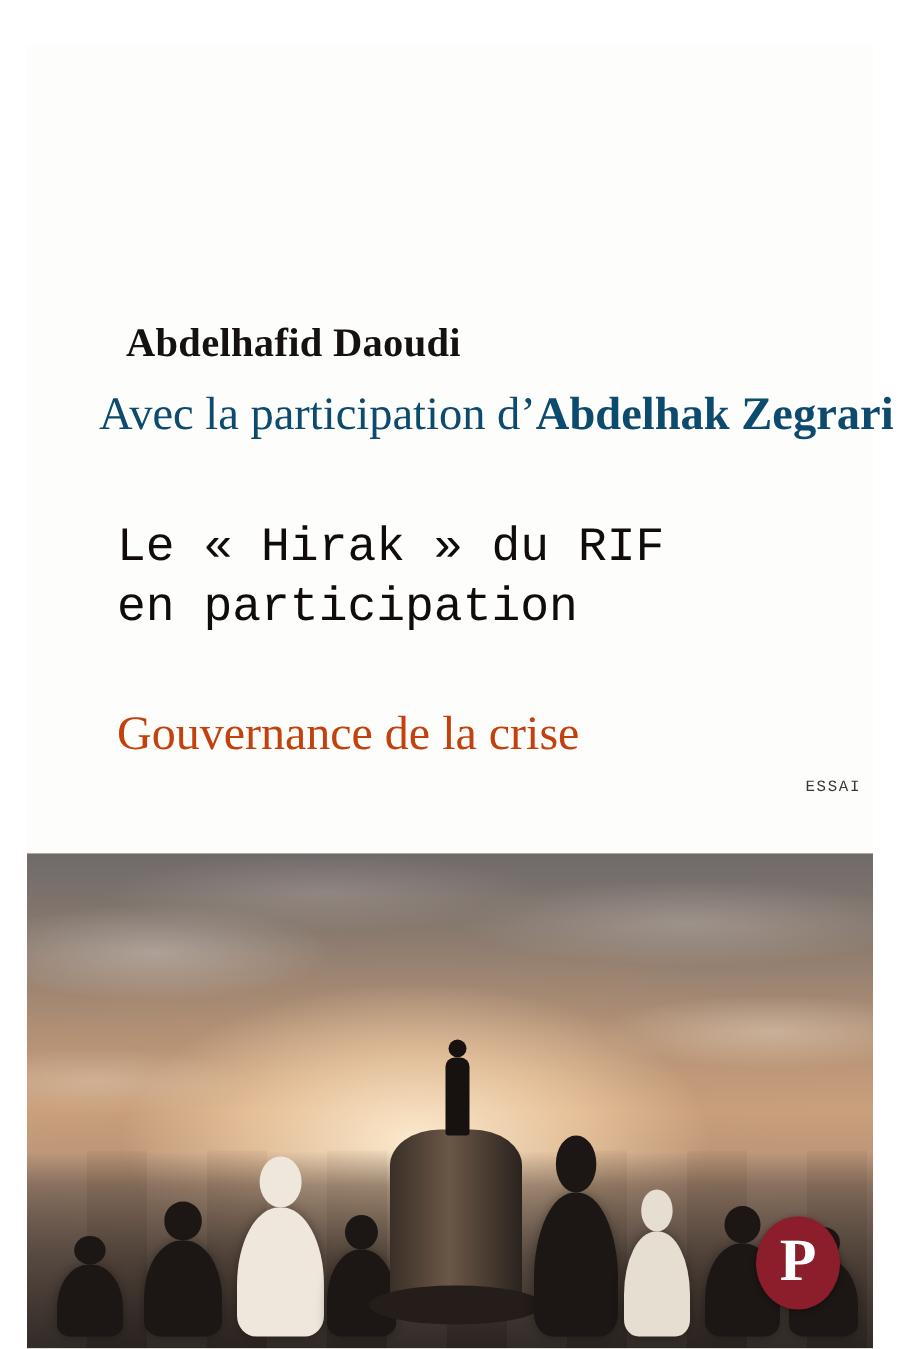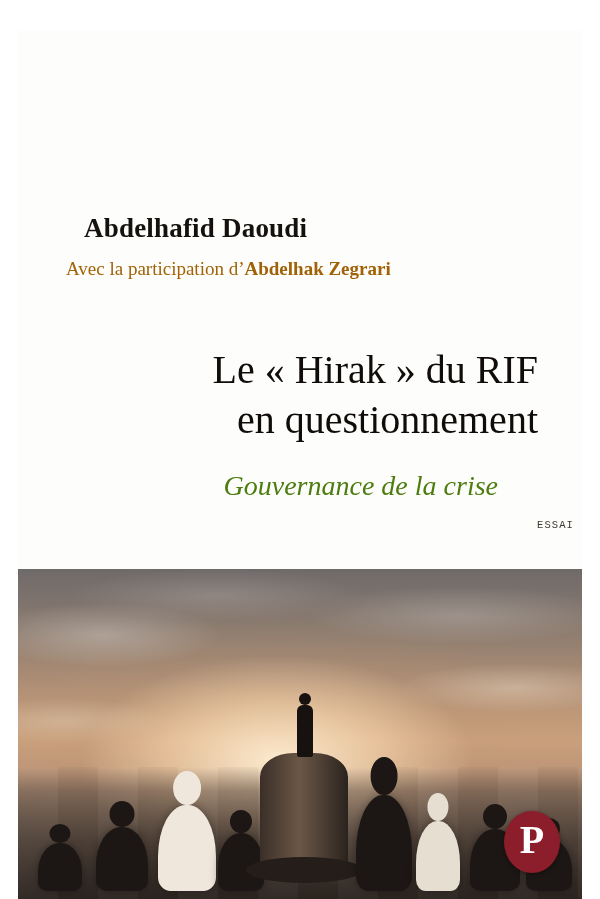--- a/index.html
+++ b/index.html
@@ -44,68 +44,66 @@
   }
 
   
   .text-panel {
     position: absolute;
     left: 18px;
     top: 30px;
     width: 564px;
     height: 545px;
     background: #fdfdfb;
-    text-align: right;
   }
 
   .author {
     position: absolute;
     left: 66px;
     top: 183px;
     font-family: "Liberation Serif", serif;
     font-weight: bold;
     font-size: 27px;
     letter-spacing: 0.2px;
     color: #15110f;
   }
 
   .participation {
     position: absolute;
     left: 48px;
     top: 228px;
     font-family: "Liberation Serif", serif;
-    font-size: 19px;
-    color: #a16207;
+    font-size: 31px;
+    color: #0c4a6e;
     white-space: nowrap;
   }
   .participation .strong {
     font-weight: bold;
   }
 
   .title {
     position: absolute;
     left: 60px;
     top: 315px;
     width: 460px;
-    font-family: Liberation Serif, serif;
-    font-size: 40px;
+    font-family: Liberation Mono, monospace;
+    font-size: 32px;
     line-height: 1.24;
     color: #100c0a;
   }
 
   .subtitle {
     position: absolute;
     left: 60px;
     top: 437px;
     width: 420px;
     font-family: "Liberation Serif", serif;
-    font-style: italic;
-    font-size: 28px;
+    font-size: 32px;
     line-height: 1.35;
-    color: #4d7c0f;
+    color: #c2410c;
   }
 
   .genre {
     position: absolute;
     left: 519px;
     top: 489px;
     font-family: Liberation Mono, monospace;
     font-size: 10.5px;
     letter-spacing: 1.1px;
     color: #3c3631;
@@ -272,21 +270,21 @@
   <div class="text-panel">
 
     <div class="author">Abdelhafid Daoudi</div>
 
     <div class="participation">
       <span>Avec la participation d’</span><span class="strong">Abdelhak Zegrari</span>
     </div>
 
     <div class="title">
       <div>Le « Hirak » du RIF</div>
-      <div>en questionnement</div>
+      <div>en participation</div>
     </div>
 
     <div class="subtitle">
       <div>Gouvernance de la crise</div>
     </div>
 
     <div class="genre">ESSAI</div>
   </div>
 
   <div class="photo">

